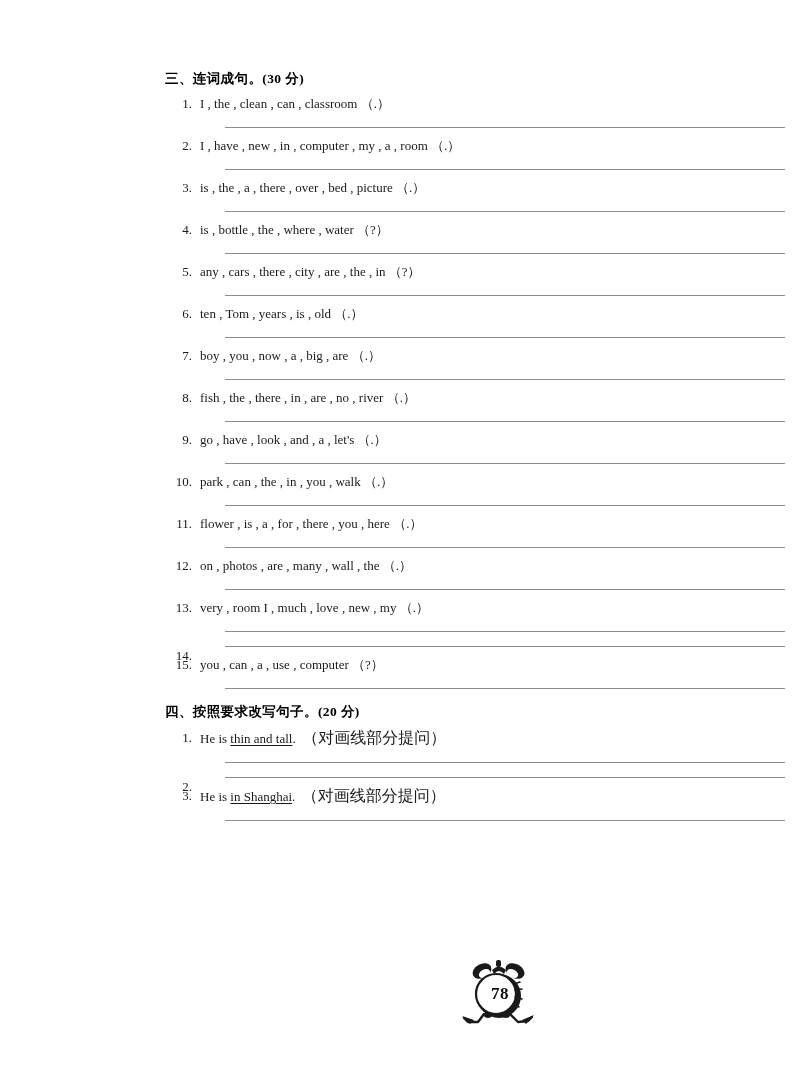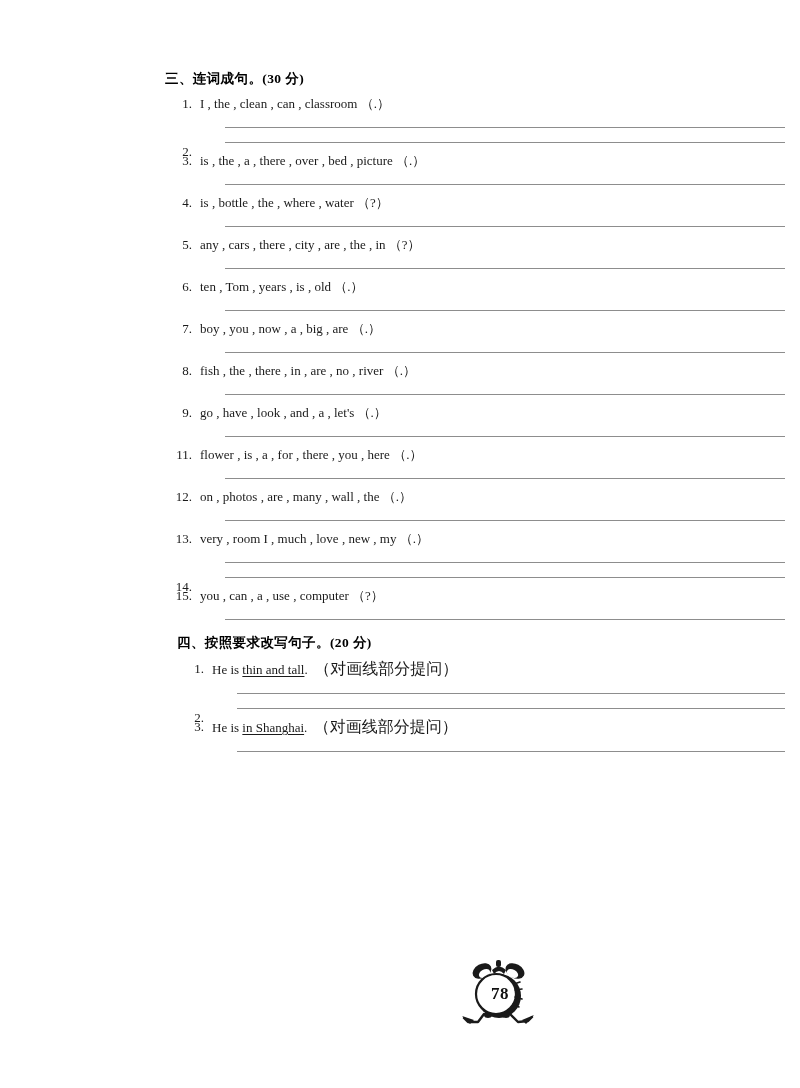--- a/index.html
+++ b/index.html
@@ -79,21 +79,20 @@
     border-bottom: 1.1px solid #8d8d8d;
     height: 0;
   }
   .q-item.with-line {
     margin-bottom: 8px;
   }
 
   
   .section-two {
     margin-top: 14px;
-    margin-left: 12px;
   }
   .section-two .q-item {
     margin-top: 7px;
   }
   .section-two .q-text .underlined {
     text-decoration: underline;
     text-underline-offset: 2px;
   }
   .cn {
     font-family: "DejaVu Sans", "Liberation Sans", sans-serif;
@@ -146,20 +145,21 @@
     </div>
 
     <ul class="q-list">
       <li class="q-item with-line">
         <span class="q-num">1.</span>
         <span class="q-text">I , the , clean , can , classroom （.）</span>
         <div class="answer-line"></div>
       </li>
       <li class="q-item with-line">
         <span class="q-num">2.</span>
+        <span class="q-text">I , have , new , in , computer , my , a , room （.）</span>
         <div class="answer-line"></div>
       </li>
       <li class="q-item with-line">
         <span class="q-num">3.</span>
         <span class="q-text">is , the , a , there , over , bed , picture （.）</span>
         <div class="answer-line"></div>
       </li>
       <li class="q-item with-line">
         <span class="q-num">4.</span>
         <span class="q-text">is , bottle , the , where , water （?）</span>
@@ -181,20 +181,25 @@
         <div class="answer-line"></div>
       </li>
       <li class="q-item with-line">
         <span class="q-num">8.</span>
         <span class="q-text">fish , the , there , in , are , no , river （.）</span>
         <div class="answer-line"></div>
       </li>
       <li class="q-item with-line">
         <span class="q-num">9.</span>
         <span class="q-text">go , have , look , and , a , let's （.）</span>
+        <div class="answer-line"></div>
+      </li>
+      <li class="q-item with-line">
+        <span class="q-num">10.</span>
+        <span class="q-text">park , can , the , in , you , walk （.）</span>
         <div class="answer-line"></div>
       </li>
       <li class="q-item with-line">
         <span class="q-num">11.</span>
         <span class="q-text">flower , is , a , for , there , you , here （.）</span>
         <div class="answer-line"></div>
       </li>
       <li class="q-item with-line">
         <span class="q-num">12.</span>
         <span class="q-text">on , photos , are , many , wall , the （.）</span>

